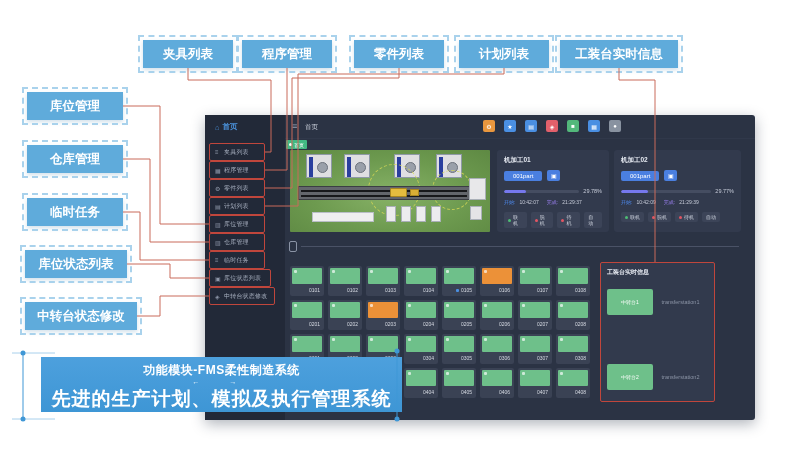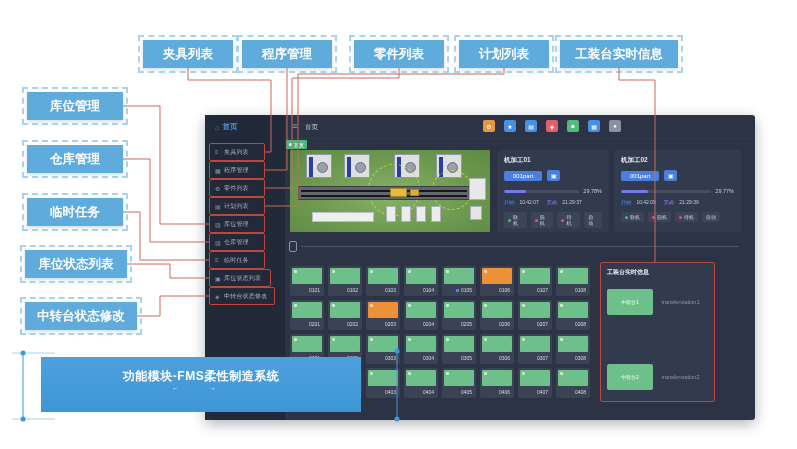--- a/index.html
+++ b/index.html
@@ -99,22 +99,22 @@
   .transfer { position:absolute; left:395px; top:147px; width:115px; height:140px; background:#323a4d;
               border:1px solid #c0463c; border-radius:2px; padding:5px 6px; display:flex; flex-direction:column; }
   .tr-title { color:#e6eaf2; font-size:6px; font-weight:bold; }
   .tr-row { display:flex; align-items:center; margin-top:12px; }
   .tr-row.last { margin-top:auto; margin-bottom:6px; }
   .tr-tile { width:46px; height:26px; background:#6ec08a; border-radius:2px; color:#fff; font-size:5px;
              display:flex; align-items:center; justify-content:center; cursor:pointer; }
   .tr-name { flex:1; text-align:center; font-size:5.5px; color:#8b94a6; }
 
   
-  .banner { position:absolute; left:41px; top:357px; width:320px; height:55px; z-index:5;
-            background:linear-gradient(180deg,#4da0dd 0%,#3e96d5 100%); color:#fff; text-align:center; padding-top:11px; }
+  .banner { position:absolute; left:41px; top:357px; width:361px; height:55px; z-index:5;
+            background:linear-gradient(180deg,#4da0dd 0%,#3e96d5 100%); color:#fff; text-align:center; padding-top:5px; }
   .banner-sub { font-size:12px; font-weight:bold; letter-spacing:.5px; }
   .banner-arrows { font-size:7px; letter-spacing:14px; line-height:5px; opacity:.9; }
   .banner-title { font-size:19px; font-weight:bold; margin-top:2px; letter-spacing:1px; }
 </style>
 </head>
 <body>
 
 <div class="canvas">
 
   <div class="co" id="co-t1">夹具列表</div>
@@ -531,15 +531,16 @@
       <circle cx="23" cy="353" r="2.5"></circle>
         <circle cx="23" cy="419" r="2.5"></circle>
       <circle cx="397" cy="351" r="2.5"></circle>
         <circle cx="397" cy="419" r="2.5"></circle>
     </g>
   </svg>
 
   <div class="banner">
     <div class="banner-sub">功能模块-FMS柔性制造系统</div>
     <div class="banner-arrows">← →</div>
+    <div class="banner-title">先进的生产计划、模拟及执行管理系统</div>
   </div>
 
 </div>
 
 </body></html>

